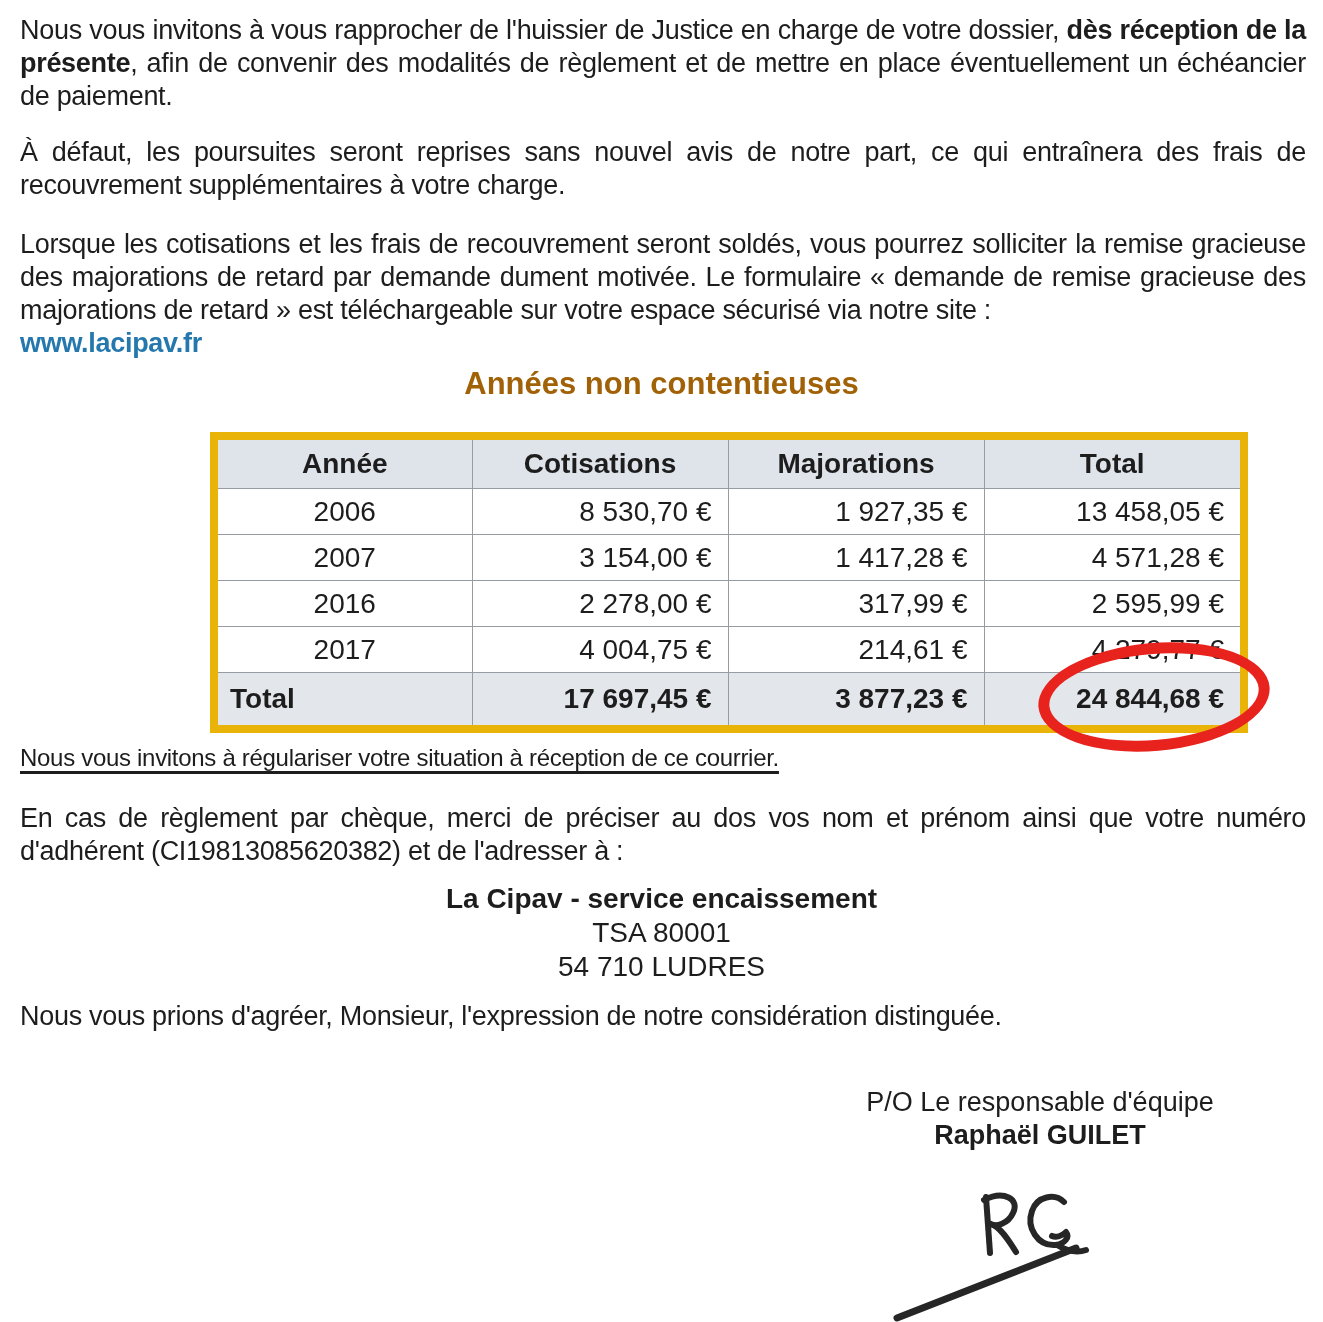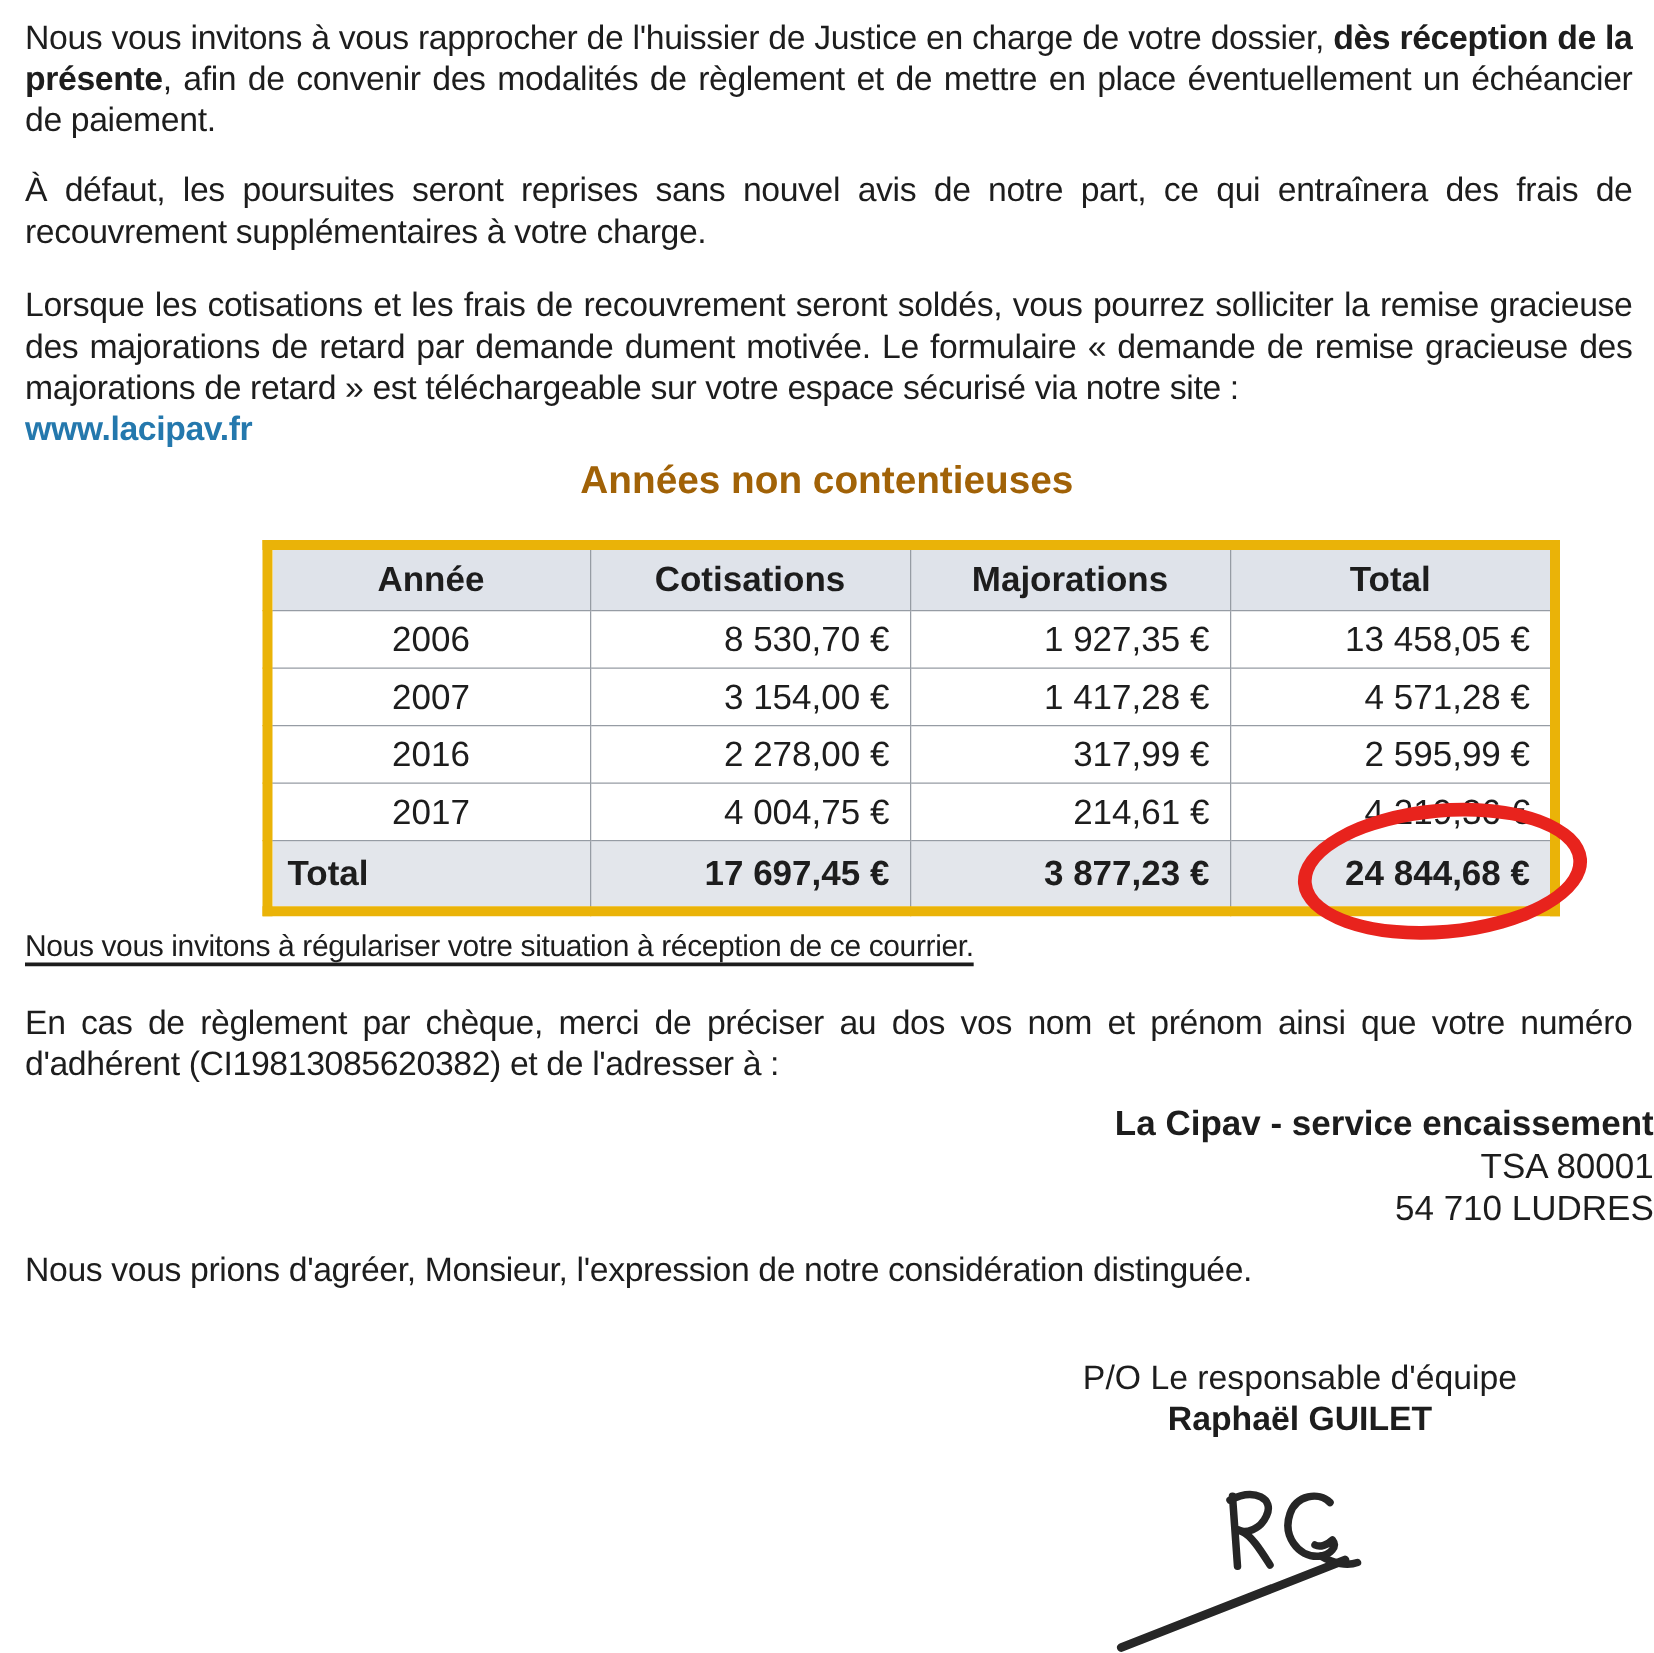--- a/index.html
+++ b/index.html
@@ -73,21 +73,21 @@
     position:absolute;left:20px;top:744px;
     font-size:24px;font-weight:normal;
     letter-spacing:-0.3px;
     text-decoration:underline;
     text-decoration-thickness:3px;
     text-underline-offset:5px;
     margin:0;
   }
   .address{
     position:absolute;left:0;top:882px;width:1323px;
-    text-align:right;font-size:28px;line-height:34px;
+    text-align:center;font-size:28px;line-height:34px;
   }
   .address .line1{font-weight:bold;}
   .signoff{
     position:absolute;left:860px;top:1086px;width:360px;
     text-align:center;font-size:27px;line-height:33px;
   }
   .signoff .name{font-weight:bold;}
   .red-circle{
     position:absolute;
     left:1038px;top:643px;
@@ -147,21 +147,21 @@
       <tr>
         <td class="year">2016</td>
         <td class="num">2 278,00 €</td>
         <td class="num">317,99 €</td>
         <td class="num">2 595,99 €</td>
       </tr>
       <tr>
         <td class="year">2017</td>
         <td class="num">4 004,75 €</td>
         <td class="num">214,61 €</td>
-        <td class="num">4 219,36 €</td>
+        <td class="num">4 279,77 €</td>
       </tr>
       <tr class="total-row">
         <td class="total-label">Total</td>
         <td class="num">17 697,45 €</td>
         <td class="num">3 877,23 €</td>
         <td class="num">24 844,68 €</td>
       </tr>
     </tbody>
   </table>
 

